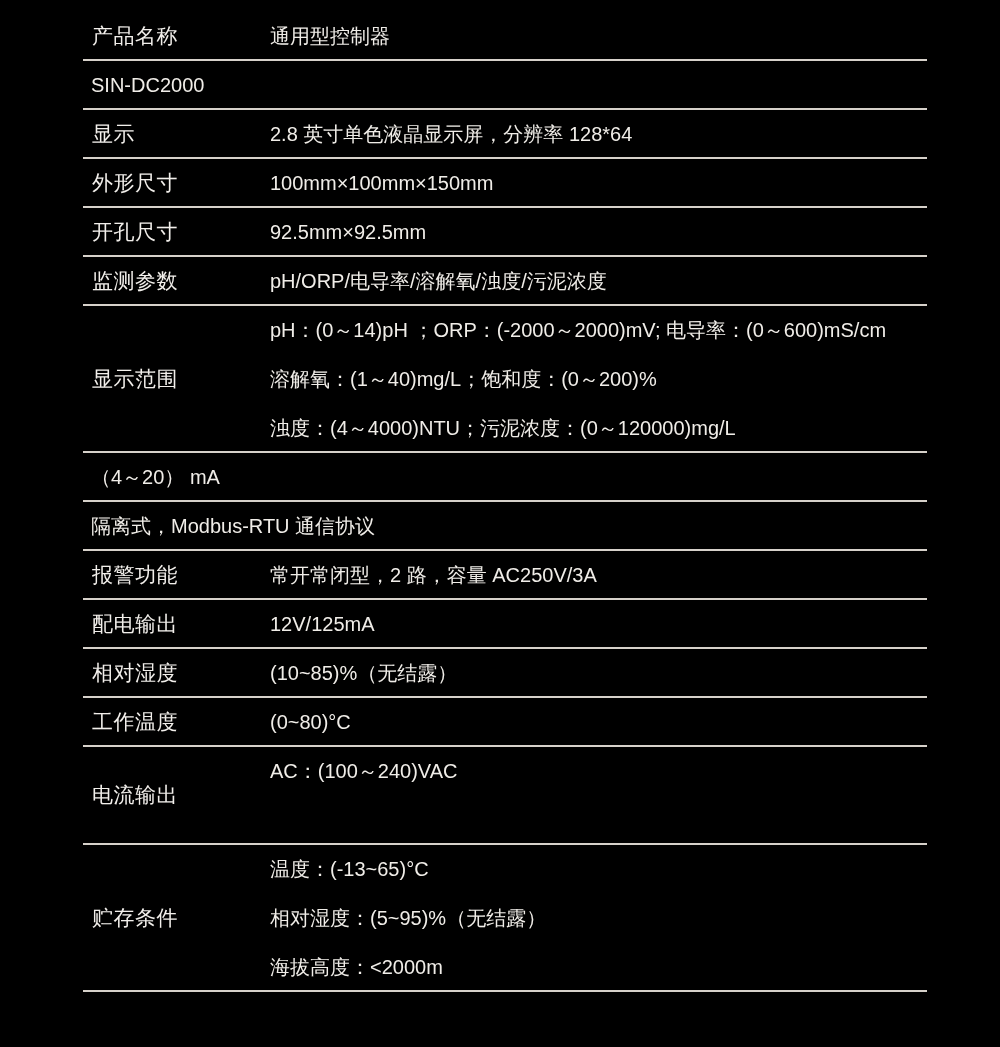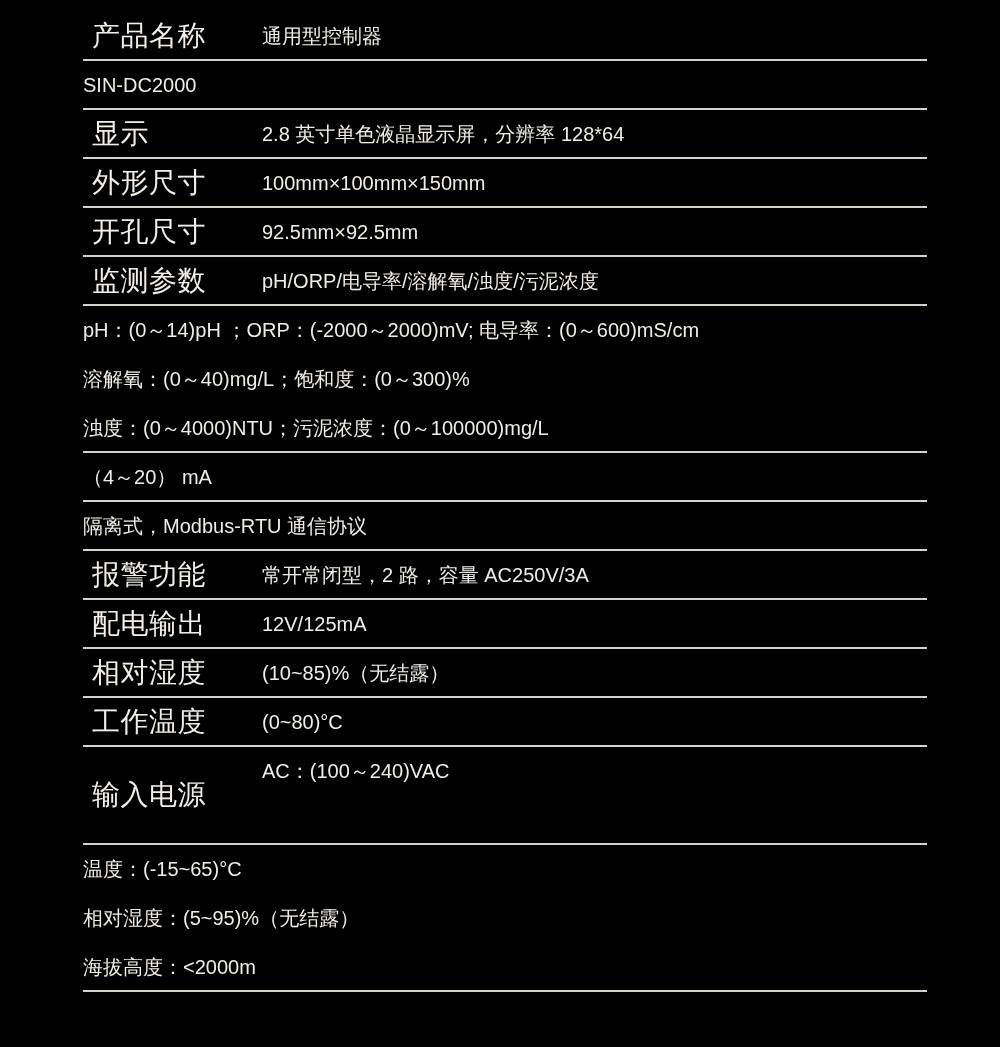--- a/index.html
+++ b/index.html
@@ -30,33 +30,34 @@
   }
   .row.lines-2 { height: 98px; }
   .row.lines-3 { height: 147px; }
   .label {
     width: 170px;
     flex-shrink: 0;
     padding-left: 9px;
     display: flex;
     align-items: center;
     color: #f2efeb;
-    font-size: 28px;
+    font-size: 21px;
     letter-spacing: 0.5px;
   }
   .value {
     flex: 1;
     color: #f0ede8;
     font-size: 20px;
   }
   .vline {
     height: 49px;
     display: flex;
     align-items: center;
     white-space: nowrap;
+    margin-left: 8px;
   }
 </style>
 </head>
 <body>
 
 <div class="spec-table">
 
   <div class="row">
     <div class="label">产品名称</div>
     <div class="value">
@@ -92,24 +93,25 @@
   </div>
 
   <div class="row">
     <div class="label">监测参数</div>
     <div class="value">
       <div class="vline">pH/ORP/电导率/溶解氧/浊度/污泥浓度</div>
     </div>
   </div>
 
   <div class="row lines-3">
+    <div class="label">显示范围</div>
     <div class="value">
       <div class="vline">pH：(0～14)pH ；ORP：(-2000～2000)mV; 电导率：(0～600)mS/cm</div>
-      <div class="vline">溶解氧：(0～40)mg/L；饱和度：(0～300)%</div>
-      <div class="vline">浊度：(0～4000)NTU；污泥浓度：(0～100000)mg/L</div>
+      <div class="vline">溶解氧：(1～40)mg/L；饱和度：(0～200)%</div>
+      <div class="vline">浊度：(4～4000)NTU；污泥浓度：(0～120000)mg/L</div>
     </div>
   </div>
 
   <div class="row">
     <div class="value">
       <div class="vline">（4～20） mA</div>
     </div>
   </div>
 
   <div class="row">
@@ -140,27 +142,28 @@
   </div>
 
   <div class="row">
     <div class="label">工作温度</div>
     <div class="value">
       <div class="vline">(0~80)°C</div>
     </div>
   </div>
 
   <div class="row lines-2">
-    <div class="label">输入电源</div>
+    <div class="label">电流输出</div>
     <div class="value">
       <div class="vline">AC：(100～240)VAC</div>
     </div>
   </div>
 
   <div class="row lines-3">
+    <div class="label">贮存条件</div>
     <div class="value">
-      <div class="vline">温度：(-15~65)°C</div>
+      <div class="vline">温度：(-13~65)°C</div>
       <div class="vline">相对湿度：(5~95)%（无结露）</div>
       <div class="vline">海拔高度：&lt;2000m</div>
     </div>
   </div>
 
 </div>
 
 </body></html>

